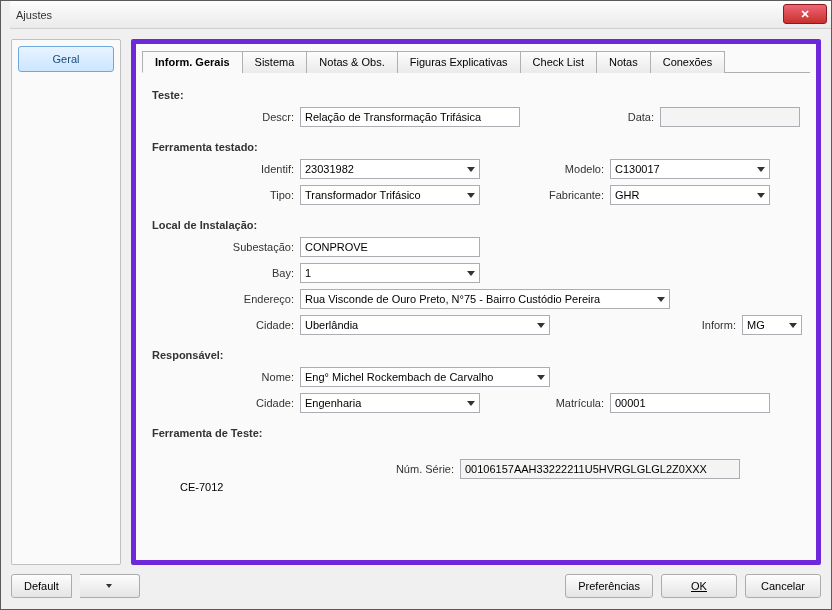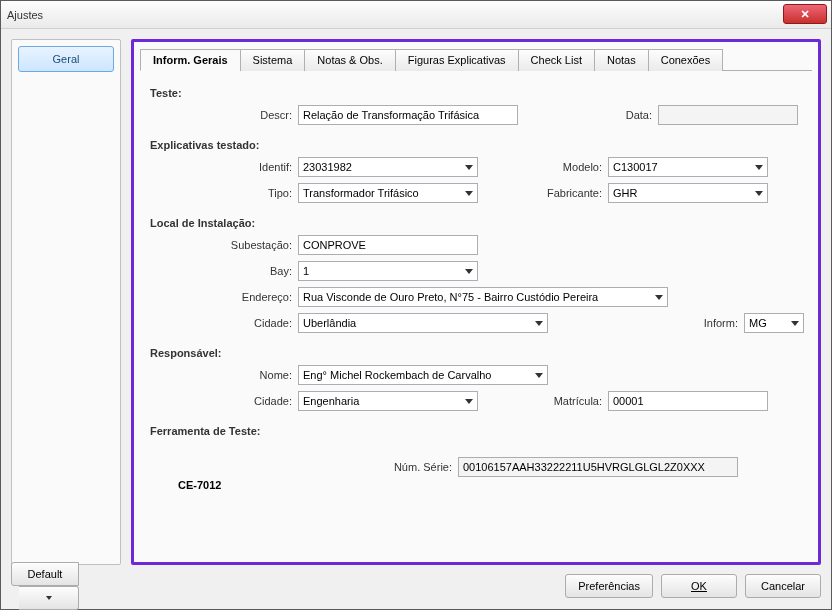--- a/index.html
+++ b/index.html
@@ -1,43 +1,43 @@
 <!DOCTYPE html>
 <html><head>
 <meta charset="utf-8">
 <style>
 * { box-sizing: border-box; font-family: "Segoe UI", Tahoma, sans-serif; font-size: 11px; }
 body { margin: 0; background: #fff; }
 .window { width: 832px; height: 610px; border: 1px solid #5a5a5a; position: relative; background: #f0f0f0; }
-.titlebar { height: 28px; background: linear-gradient(#fdfdfd,#eaeaea); border-bottom: 1px solid #d0d0d0; display: flex; align-items: center; padding: 0 6px; position: relative; }
+.titlebar { height: 28px; background: linear-gradient(#fdfdfd,#eaeaea); border-bottom: 1px solid #d0d0d0; display: flex; align-items: center; padding: 0 6px; position: relative; margin-left: 9px; }
 .titlebar-text { color: #333; }
 .close-btn { position: absolute; right: 4px; top: 3px; width: 44px; height: 20px; background: linear-gradient(#e67,#c9302c); border: 1px solid #8b1a1a; border-radius: 3px; color: #fff; display: flex; align-items: center; justify-content: center; font-weight: bold; font-size: 12px; }
 .body { position: absolute; top: 28px; left: 0; right: 0; bottom: 0; padding: 10px; }
 .sidebar { position: absolute; left: 10px; top: 10px; width: 110px; bottom: 44px; border: 1px solid #c0c0c0; border-radius: 2px; background: #fafafa; padding: 6px; }
 .sidebar-btn { width: 100%; height: 26px; background: linear-gradient(#e8f3ff,#cde6ff); border: 1px solid #6fa8dc; border-radius: 3px; display: flex; align-items: center; justify-content: center; color: #1a4d7a; }
-.main { position: absolute; left: 130px; top: 10px; right: 10px; bottom: 44px; border: 3px solid #6d28d9; border-radius: 2px; background: #fafafa; padding: 6px; }
+.main { position: absolute; left: 130px; top: 10px; right: 10px; bottom: 44px; border: 5px solid #6d28d9; border-radius: 2px; background: #fafafa; padding: 6px; }
 .tabs { display: flex; border-bottom: 1px solid #b0b0b0; }
 .tab { padding: 4px 12px; border: 1px solid #b0b0b0; border-bottom: none; background: linear-gradient(#fdfdfd,#eaeaea); margin-right: -1px; position: relative; top: 1px; cursor: pointer; }
 .tab.active { background: #fafafa; font-weight: bold; border-bottom: 1px solid #fafafa; }
 .tabpage { padding: 10px 8px 8px 8px; height: calc(100% - 24px); overflow: hidden; }
 .section-label { color: #333; margin: 6px 0 6px 2px; font-weight: bold; }
 .row { display: flex; align-items: center; margin-bottom: 6px; }
 .lbl { text-align: right; padding-right: 6px; color: #333; }
 .field { height: 20px; border: 1px solid #abadb3; background: #fff; padding: 0 4px; display: flex; align-items: center; position: relative; }
 .field.ro { background: #f4f4f4; }
 .combo::after { content: ""; position: absolute; right: 4px; top: 7px; border-left: 4px solid transparent; border-right: 4px solid transparent; border-top: 5px solid #333; }
 .footer { position: absolute; left: 10px; right: 10px; bottom: 8px; height: 30px; display: flex; align-items: center; }
 .btn { height: 24px; min-width: 76px; padding: 0 12px; border: 1px solid #acacac; background: linear-gradient(#fdfdfd,#e4e4e4); border-radius: 3px; display: inline-flex; align-items: center; justify-content: center; cursor: pointer; }
-.default-grp { display: flex; flex-direction: column; }
+.default-grp { display: flex; }
 .default-grp .btn { border-radius: 3px 0 0 3px; min-width: 60px; }
 .default-grp .dd { width: 18px; border-left: none; border-radius: 0 3px 3px 0; display: flex; align-items: center; justify-content: center; }
 .default-grp .dd::after { content:""; border-left:3px solid transparent; border-right:3px solid transparent; border-top:4px solid #333; }
 .spacer { flex: 1; }
 .footer .btn + .btn { margin-left: 8px; }
-.bold { font-weight: bold; margin-top: 36px; }
+.bold { font-weight: normal; margin-top: 36px; }
 </style>
 </head>
 <body>
 
 <div class="window">
   <div class="titlebar">
     <span class="titlebar-text">Ajustes</span>
     <div class="close-btn">
       <span>✕</span>
     </div>
@@ -68,21 +68,21 @@
           <div class="lbl" style="width:150px">Descr:</div>
           <div class="field" style="width:220px">
               <span>Relação de Transformação Trifásica</span>
             </div>
           <div class="lbl" style="width:140px">Data:</div>
           <div class="field ro" style="width:140px">
               <span></span>
             </div>
         </div>
 
-        <div class="section-label" style="margin-top:14px">Explicativas testado:</div>
+        <div class="section-label" style="margin-top:14px">Ferramenta testado:</div>
         <div class="row">
           <div class="lbl" style="width:150px">Identif:</div>
           <div class="field combo" style="width:180px">
               <span>23031982</span>
             </div>
           <div class="lbl" style="width:130px">Modelo:</div>
           <div class="field combo" style="width:160px">
               <span>C130017</span>
             </div>
         </div>

